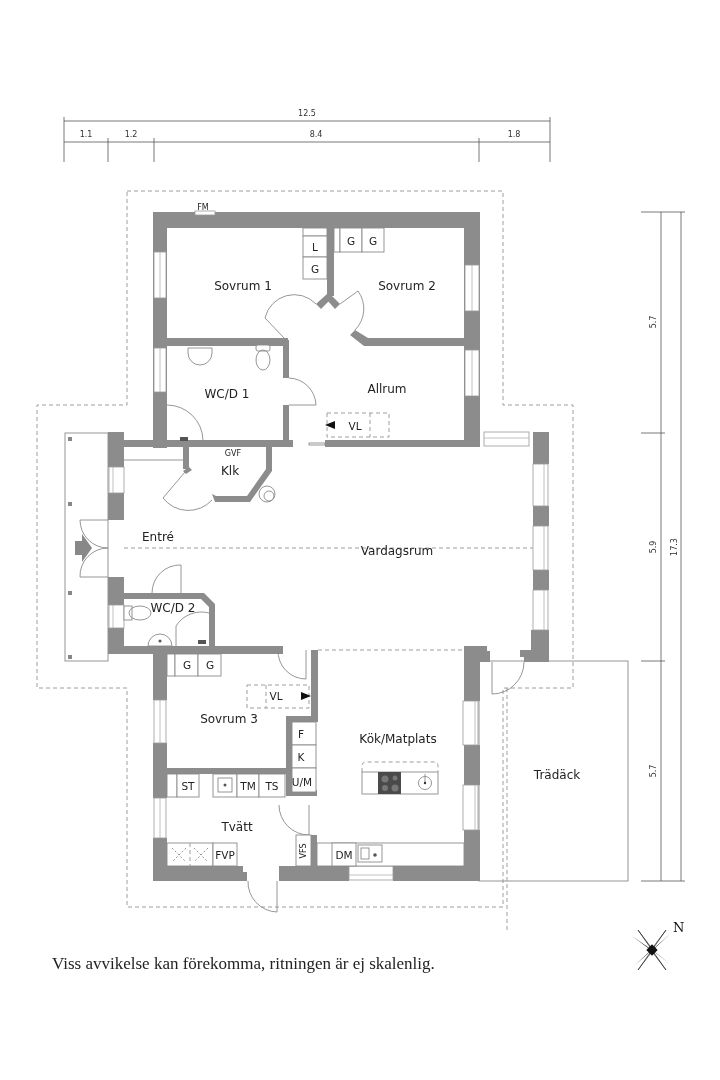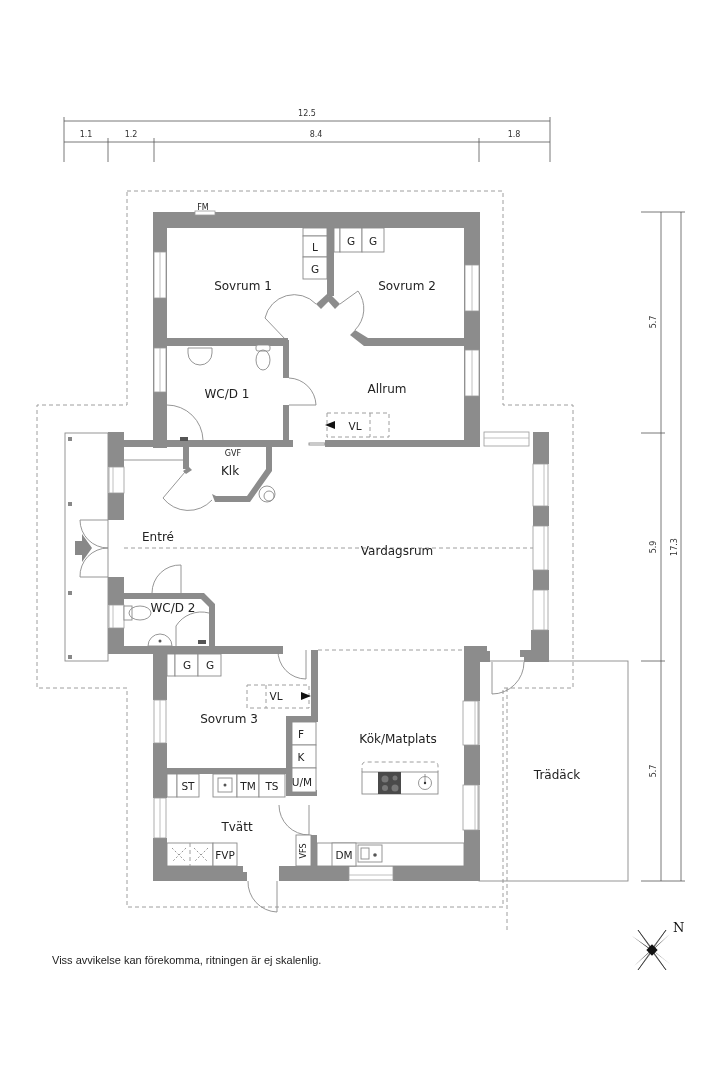--- a/index.html
+++ b/index.html
@@ -10,21 +10,21 @@
     .winline { stroke: #b0b0b0; stroke-width: 0.8; }
     .dash { fill: none; stroke: #9e9e9e; stroke-width: 1; stroke-dasharray: 4 3; }
     .thin { fill: none; stroke: #8a8a8a; stroke-width: 0.9; }
     .box { fill: #ffffff; stroke: #8a8a8a; stroke-width: 0.9; }
     .door { fill: none; stroke: #8a8a8a; stroke-width: 0.9; }
     .dim { stroke: #555; stroke-width: 0.8; fill: none; }
     .dimtxt { font-family: "DejaVu Sans", sans-serif; font-size: 8px; fill: #333; }
     .room { font-family: "DejaVu Sans", sans-serif; font-size: 12px; fill: #222; }
     .fix { font-family: "DejaVu Sans", sans-serif; font-size: 10.5px; fill: #222; }
     .small { font-family: "DejaVu Sans", sans-serif; font-size: 8px; fill: #222; }
-    .note { position: absolute; left: 52px; top: 954px; font-family: Liberation Sans, sans-serif; font-size: 11px; color: #222; }
+    .note { position: absolute; left: 52px; top: 954px; font-family: Liberation Serif, serif; font-size: 17px; color: #222; }
   </style>
 </head>
 <body>
 
 <svg id="plan" viewBox="0 0 720 1080" xmlns="http://www.w3.org/2000/svg">
 
   <g>
     <line class="dim" x1="64" y1="121" x2="550" y2="121"></line>
     <line class="dim" x1="64" y1="142" x2="550" y2="142"></line>
     <line class="dim" x1="64" y1="117" x2="64" y2="162"></line>

